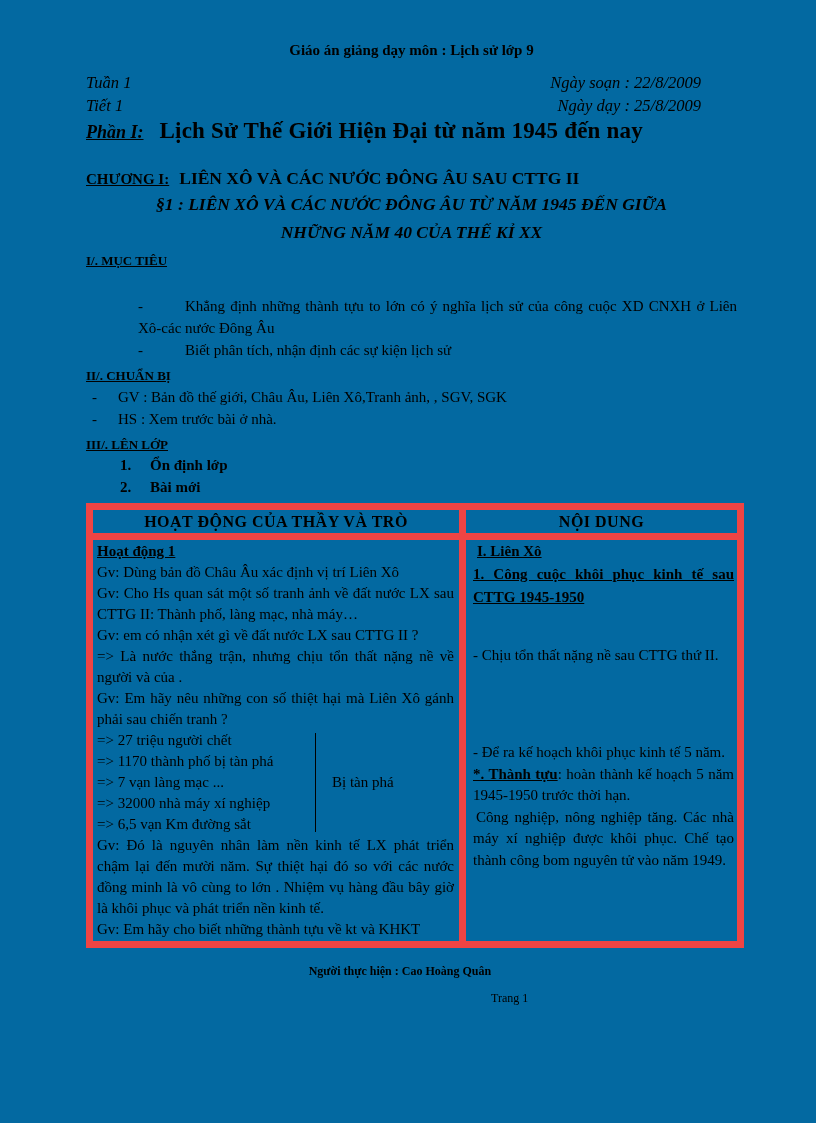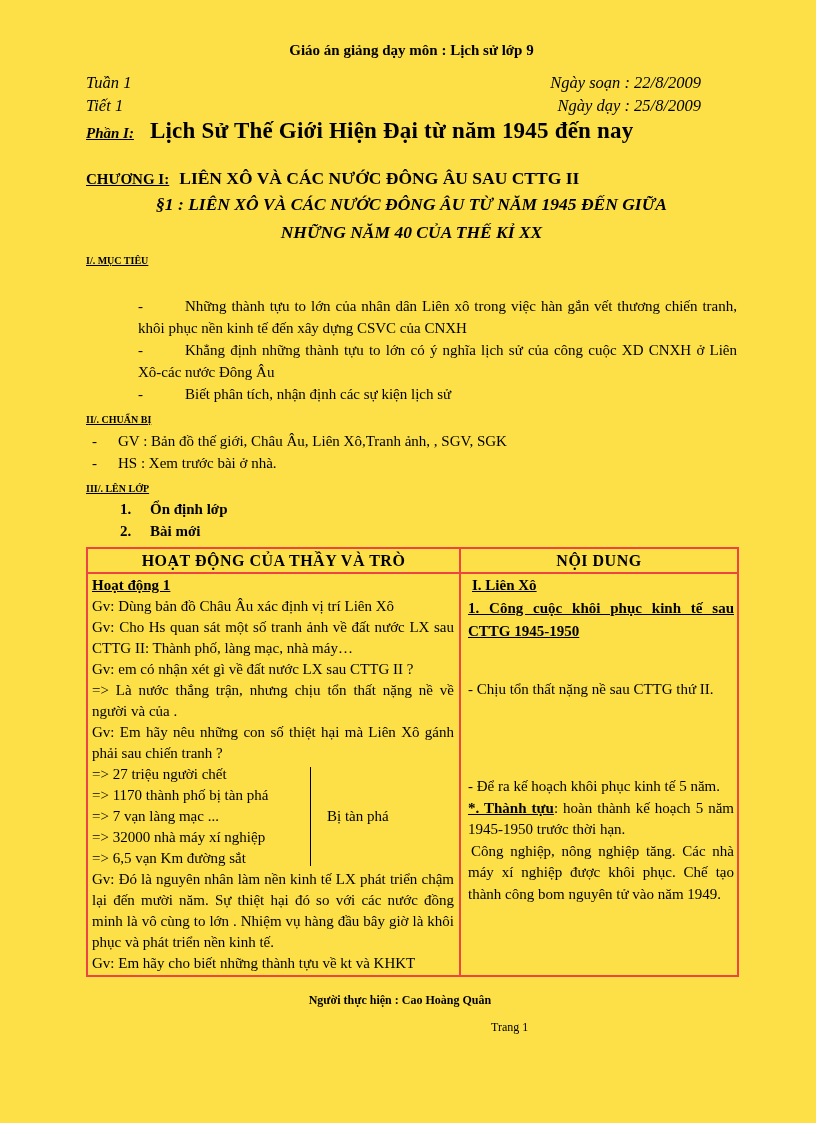--- a/index.html
+++ b/index.html
@@ -1,42 +1,42 @@
 <!DOCTYPE html>
 <html><head>
 <meta charset="utf-8">
 <style>
   * { margin:0; padding:0; box-sizing:border-box; }
   html,body { background:#e8e8e8; }
   .page {
-    width:816px; height:1123px; margin:0 auto; background:#fde047;
+    width:816px; height:1123px; margin:0 auto; background:#0369a1;
     font-family:"Liberation Serif","DejaVu Serif",serif;
     color:#000; font-size:15px; line-height:21px;
     padding:40px 79px 0 86px; position:relative; overflow:hidden;
   }
   .doc-title { text-align:center; font-weight:bold; font-size:15px; margin-bottom:10px; }
   .meta-row { display:flex; justify-content:space-between; font-style:italic; font-size:16.5px; line-height:23px; }
   .meta-row .right { margin-right:36px; }
   .phan-line { margin-top:3px; white-space:nowrap; }
-  .phan-label { font-weight:bold; font-style:italic; text-decoration:underline; font-size:15px; }
+  .phan-label { font-weight:bold; font-style:italic; text-decoration:underline; font-size:18px; }
   .phan-title { font-weight:bold; font-size:23px; margin-left:16px; letter-spacing:0.2px;margin-top:44px; }
   .chuong-line { margin-top:24px; white-space:nowrap; }
   .chuong-label { font-weight:bold; text-decoration:underline; font-size:15px; }
   .chuong-title { font-weight:bold; font-size:17.5px; margin-left:10px; }
   .bai-line { text-align:center; font-weight:bold; font-style:italic; font-size:17.5px; line-height:28px; }
-  .sec-heading { font-weight:bold; text-decoration:underline; font-size:10px; margin-top:4px; }
+  .sec-heading { font-weight:bold; text-decoration:underline; font-size:13px; margin-top:4px; }
   .mt-list { margin-top:24px; margin-bottom:2px; }
   .li { margin-left:52px; line-height:22px; text-align:justify; }
   .li .dash { display:inline-block; width:47px; }
   .cb-item { margin-left:6px; line-height:22px; }
   .cb-item .dash { display:inline-block; width:26px; }
   .step { margin-left:34px; font-weight:bold; line-height:21.5px; }
   .step .num { display:inline-block; width:30px; }
   table.lesson { border-collapse:collapse; width:651px; margin-top:5px; table-layout:fixed; }
-  table.lesson th, table.lesson td { border:2px solid #ef4444; vertical-align:top;font-family:Liberation Serif, serif; }
+  table.lesson th, table.lesson td { border:7px solid #ef4444; vertical-align:top;font-family:Liberation Serif, serif; }
   table.lesson th { font-size:16px; font-weight:bold; padding:1px 2px; letter-spacing:0.5px; }
   col.c1 { width:373px; } col.c2 { width:278px; }
   td.left-cell  { padding:1px 5px 1px 4px; line-height:21px; }
   td.right-cell { padding:1px 3px 1px 7px; line-height:21.5px; }
   .activity { font-weight:bold; text-decoration:underline; }
   .l-para { text-align:justify; }
   .damage-row { display:flex; align-items:stretch; }
   .damage-list { width:218px; }
   .damage-divider { border-left:1.5px solid #000; margin:3px 0; }
   .damage-label { display:flex; align-items:center; padding-left:16px; }
@@ -73,21 +73,20 @@
 
   <div class="chuong-line">
     <span class="chuong-label">CHƯƠNG I:</span><span class="chuong-title">LIÊN XÔ VÀ CÁC NƯỚC ĐÔNG ÂU SAU CTTG II</span>
   </div>
   <div class="bai-line">§1 : LIÊN XÔ VÀ CÁC NƯỚC ĐÔNG ÂU TỪ NĂM 1945 ĐẾN GIỮA</div>
   <div class="bai-line">NHỮNG NĂM 40 CỦA THẾ KỈ XX</div>
 
   <div class="sec-heading">I/. MỤC TIÊU</div>
 
   <div class="mt-list">
-    <div class="li"><span class="dash">-</span><span>Những thành tựu to lớn của nhân dân Liên xô trong việc hàn gắn vết thương chiến tranh, khôi phục nền kinh tế đến xây dựng CSVC của CNXH</span></div>
     <div class="li"><span class="dash">-</span><span>Khẳng định những thành tựu to lớn có ý nghĩa lịch sử của công cuộc XD CNXH ở Liên Xô-các nước Đông Âu</span></div>
     <div class="li"><span class="dash">-</span><span>Biết phân tích, nhận định các sự kiện lịch sử</span></div>
   </div>
 
   <div class="sec-heading">II/. CHUẨN BỊ</div>
   <div class="cb-item"><span class="dash">-</span><span>GV : Bản đồ thế giới, Châu Âu, Liên Xô,Tranh ảnh, , SGV, SGK</span></div>
   <div class="cb-item"><span class="dash">-</span><span>HS : Xem trước bài ở nhà.</span></div>
 
   <div class="sec-heading">III/. LÊN LỚP</div>
   <div class="step"><span class="num">1.</span><span>Ổn định lớp</span></div>

